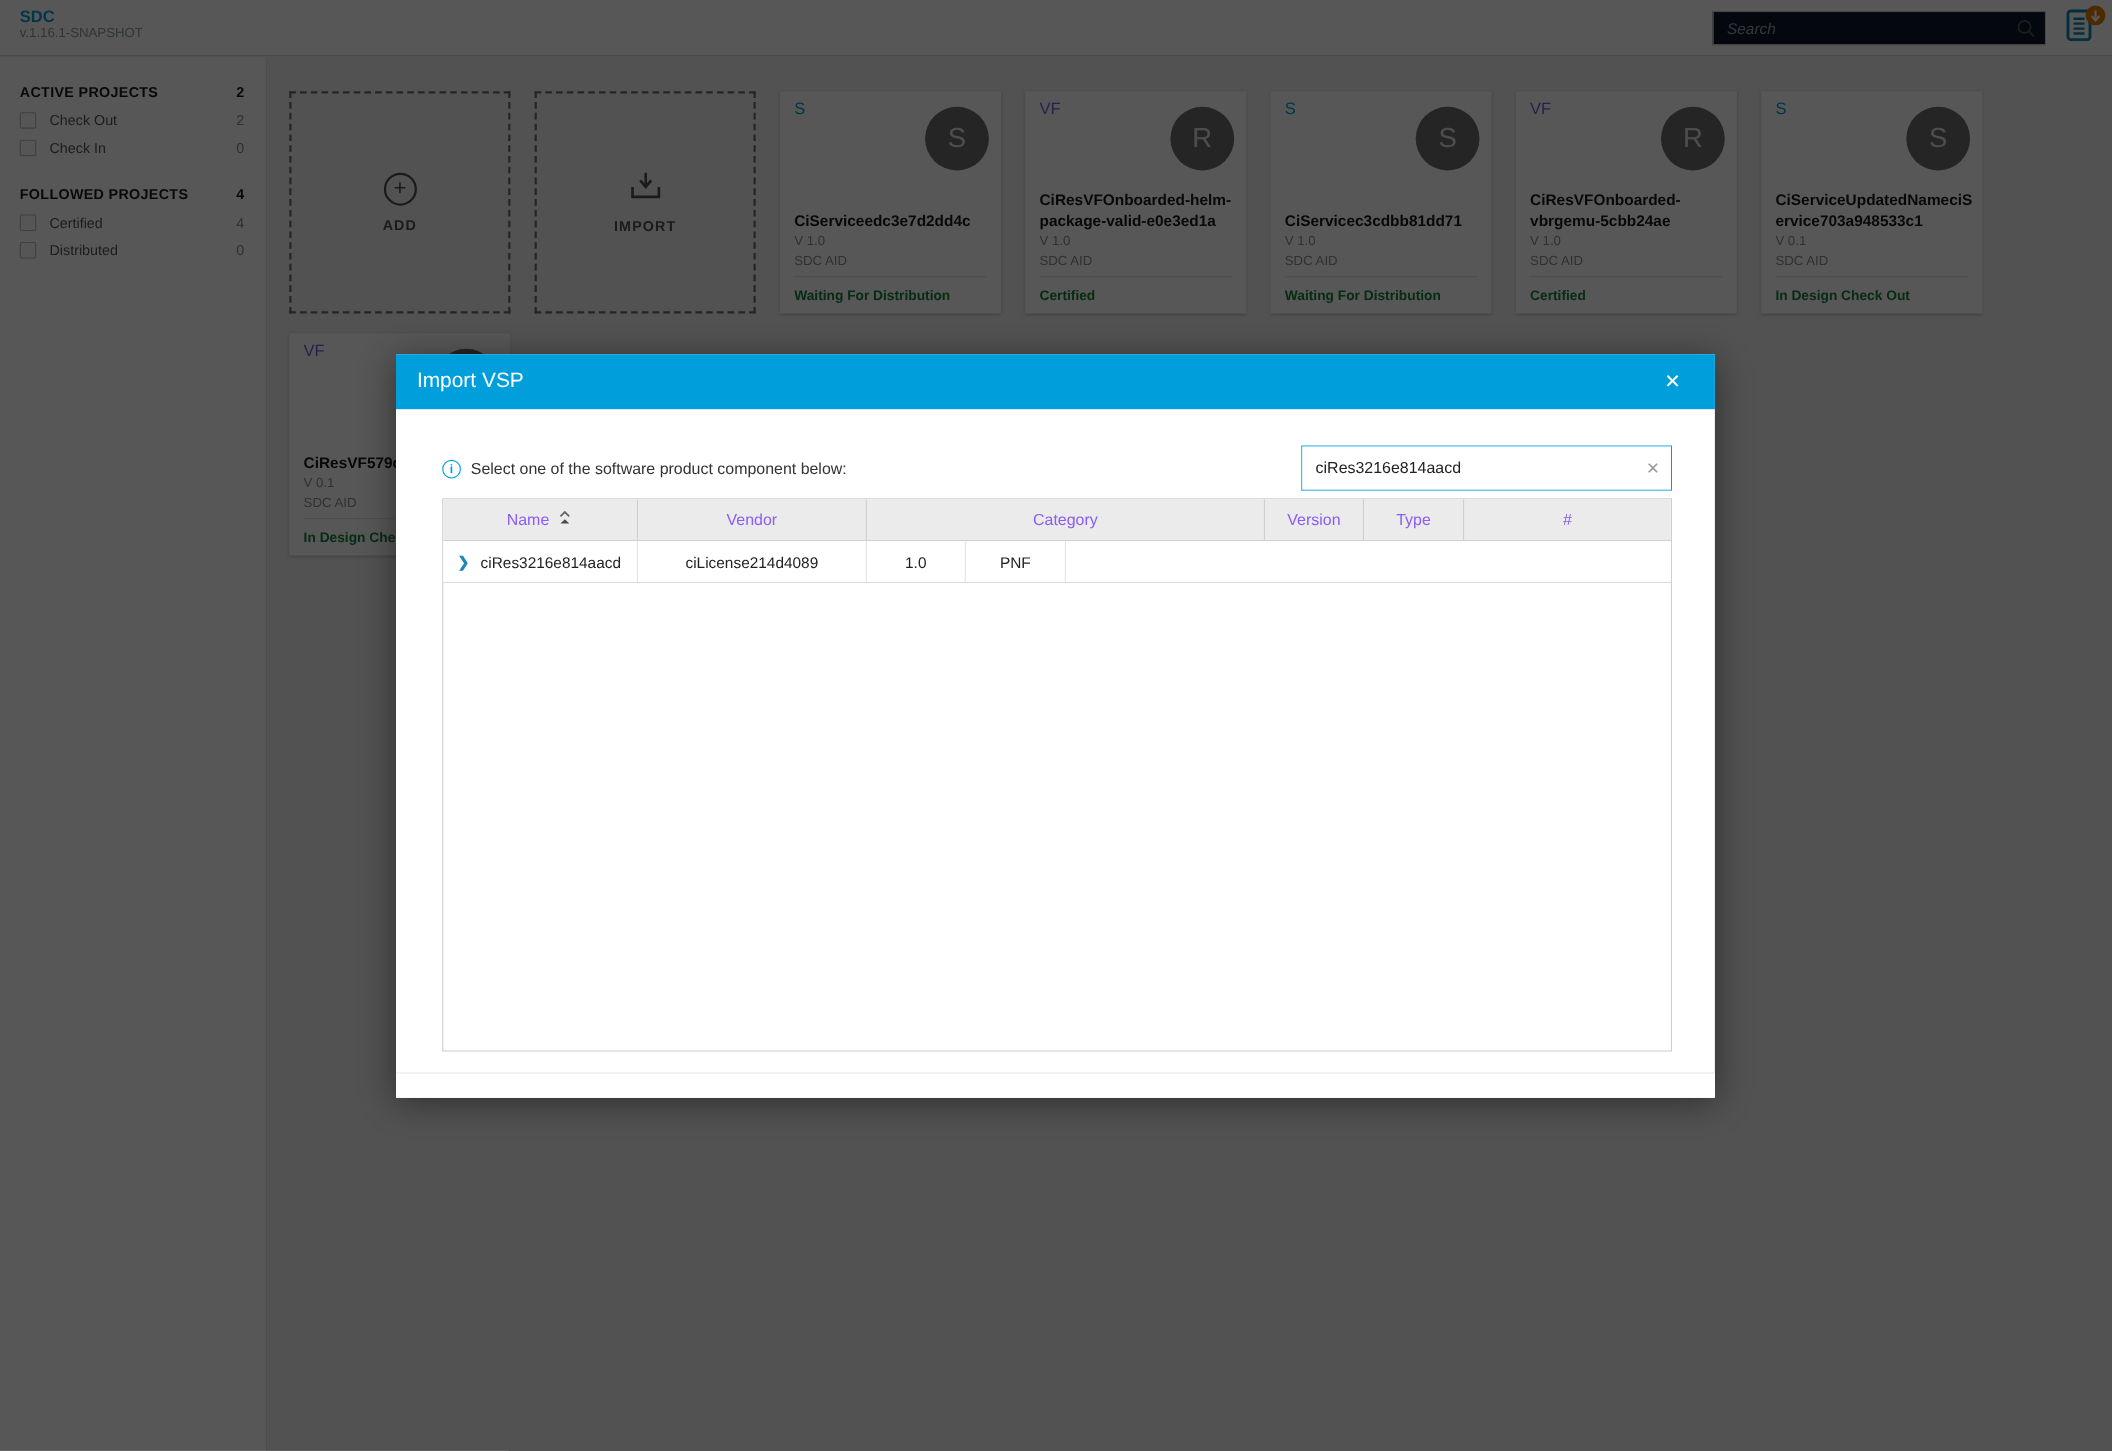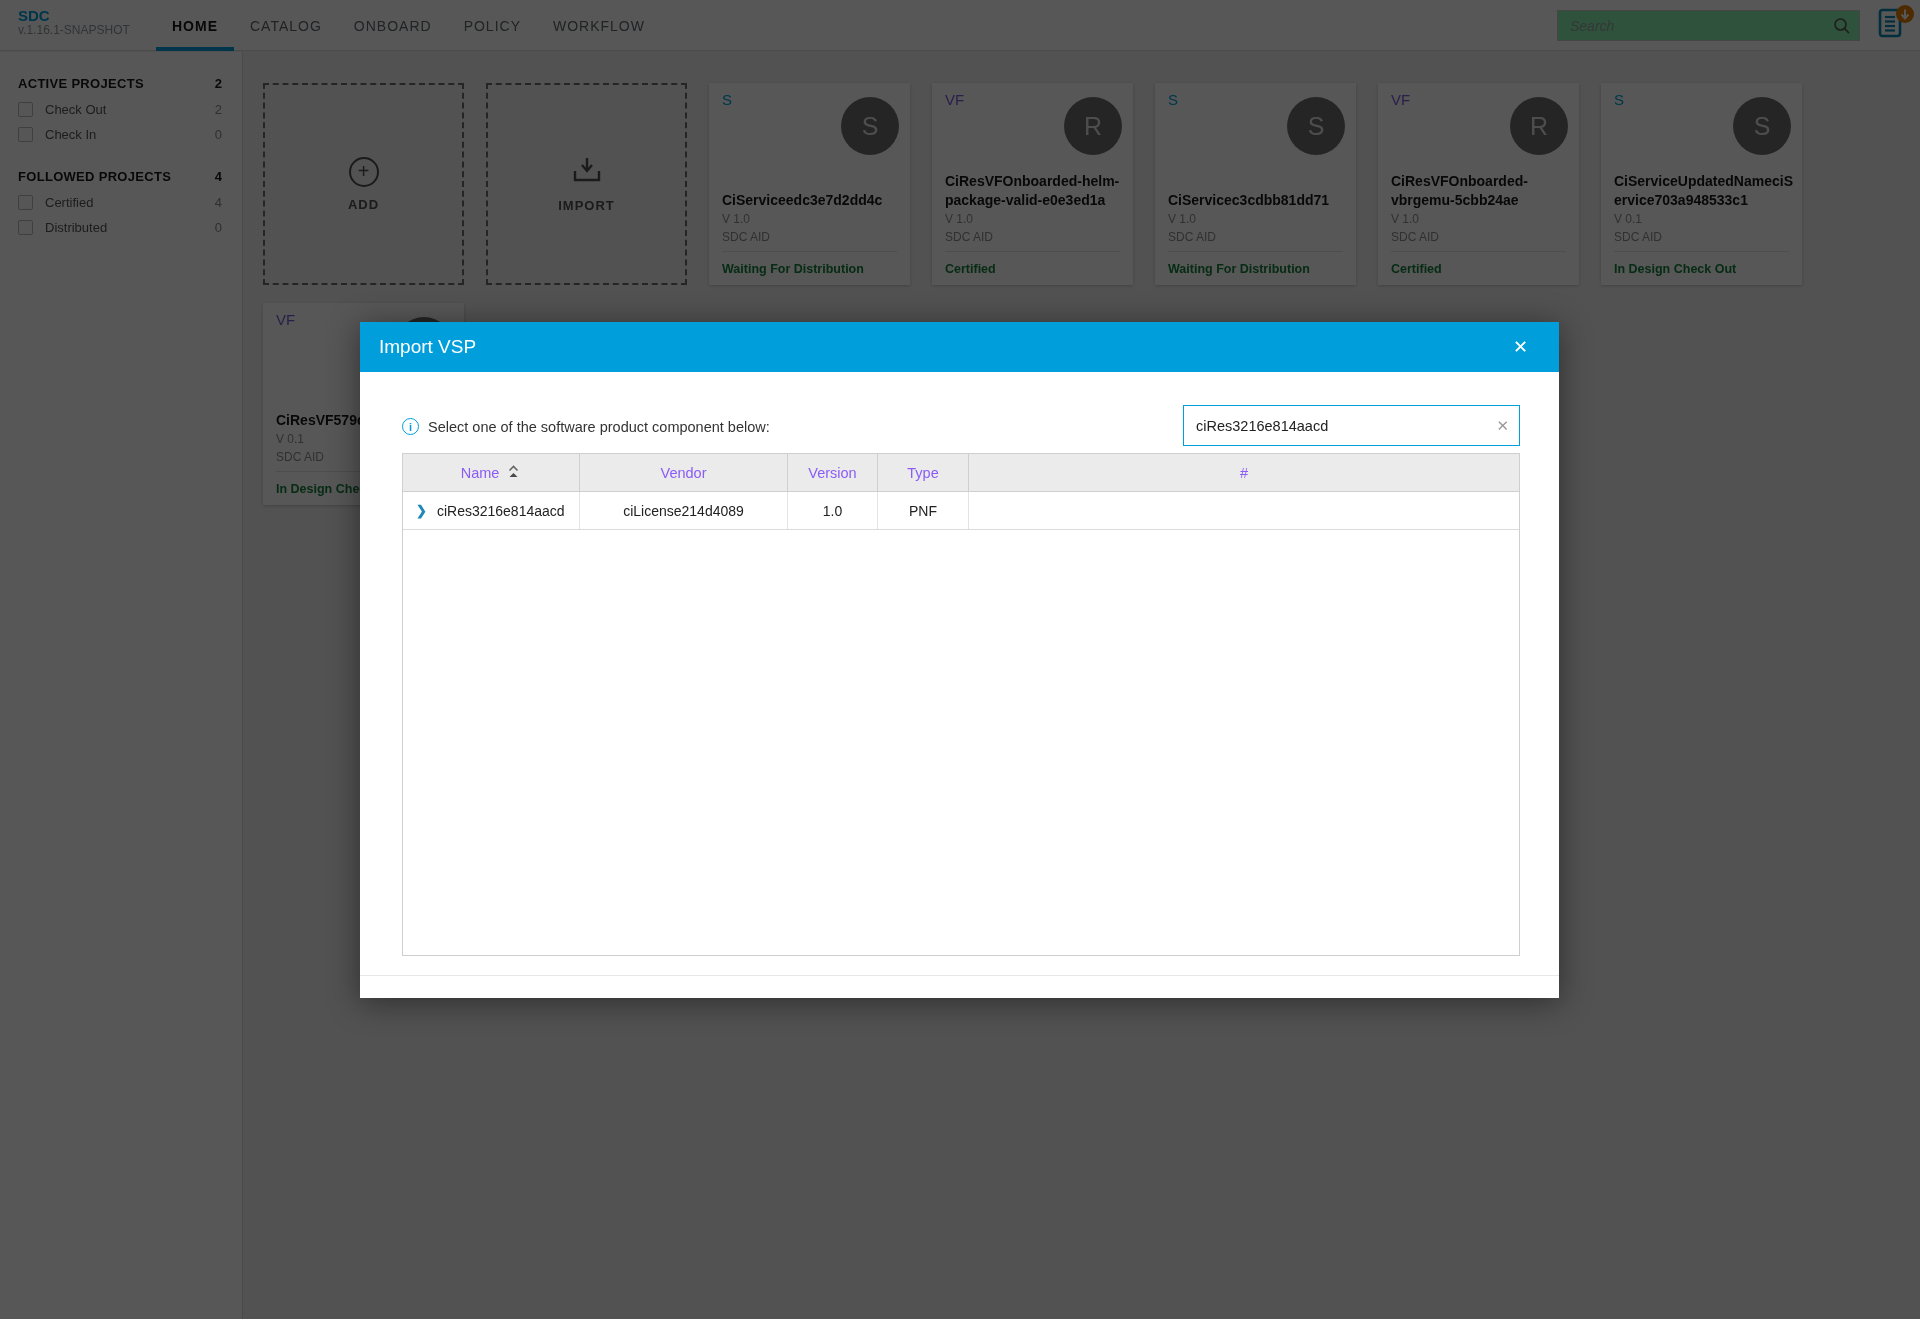--- a/index.html
+++ b/index.html
@@ -16,21 +16,21 @@
   .logo { position:absolute; left:18px; top:7px; line-height:1.15; }
   .logo-title { color:#009fdb; font-size:15px; font-weight:bold; }
   .logo-version { color:#8f989e; font-size:12px; }
   .nav { position:absolute; left:156px; top:0; height:51px; display:flex; }
   .nav-item { position:relative; height:51px; display:flex; align-items:center;
               padding:0 16px; font-size:14px; letter-spacing:1px; color:#5f6368; cursor:pointer; }
   .nav-item.active { color:#161616; font-weight:bold; }
   .nav-item.active::after { content:""; position:absolute; left:0; right:0; bottom:0;
                             height:4px; background:#009fdb; }
   .top-search { position:absolute; left:1557px; top:10px; width:303px; height:31px;
-                border:1px solid #c9c9c9; background:#86efac; }
+                border:1px solid #c9c9c9; background:#0f172a; }
   .top-search input { position:absolute; inset:0; border:0; outline:none; width:100%; height:100%;
                       padding:0 34px 0 12px; font-size:14px; font-style:italic; color:#666;
                       font-family:"Liberation Sans", sans-serif; background:transparent; }
   .top-search input::placeholder { color:#9aa0a4; font-style:italic; }
   .magnifier { position:absolute; right:8px; top:6px; }
   .notif { position:absolute; left:1878px; top:6px; width:34px; height:36px; cursor:pointer; }
   .notif-badge { position:absolute; right:-2px; top:-1px; width:18px; height:18px; border-radius:50%;
                  background:#e07b00; display:flex; align-items:center; justify-content:center; }
 
   
@@ -108,27 +108,20 @@
                   background:#fff; }
 </style>
 </head>
 <body>
 
 <div class="topbar">
   <div class="logo">
     <div class="logo-title">SDC</div>
     <div class="logo-version">v.1.16.1-SNAPSHOT</div>
   </div>
-  <div class="nav">
-    <div class="nav-item active">HOME</div>
-    <div class="nav-item">CATALOG</div>
-    <div class="nav-item">ONBOARD</div>
-    <div class="nav-item">POLICY</div>
-    <div class="nav-item">WORKFLOW</div>
-  </div>
   <div class="top-search">
     <input type="text" placeholder="Search" style="">
     <span class="magnifier">
       <svg width="18" height="18" viewBox="0 0 18 18">
         <circle cx="7.5" cy="7.5" r="5.5" fill="none" stroke="#555" stroke-width="1.6"></circle>
         <line x1="11.6" y1="11.6" x2="16" y2="16" stroke="#555" stroke-width="1.6"></line>
       </svg>
     </span>
   </div>
   <div class="notif">
@@ -304,20 +297,23 @@
         <span>
           <svg width="15" height="15" viewBox="0 0 15 15">
             <path d="M3.5 6.5 L7.5 2.5 L11.5 6.5" fill="none" stroke="#666" stroke-width="1.6"></path>
             <path d="M3.5 13 L7.5 9 L11.5 13 Z" fill="#4a4a4a"></path>
           </svg>
         </span>
       </div>
       <div class="th c-vendor">
         <span>Vendor</span>
       </div>
+      <div class="th c-category">
+        <span>Category</span>
+      </div>
       <div class="th c-version">
         <span>Version</span>
       </div>
       <div class="th c-type">
         <span>Type</span>
       </div>
       <div class="th c-hash">
         <span>#</span>
       </div>
     </div>

